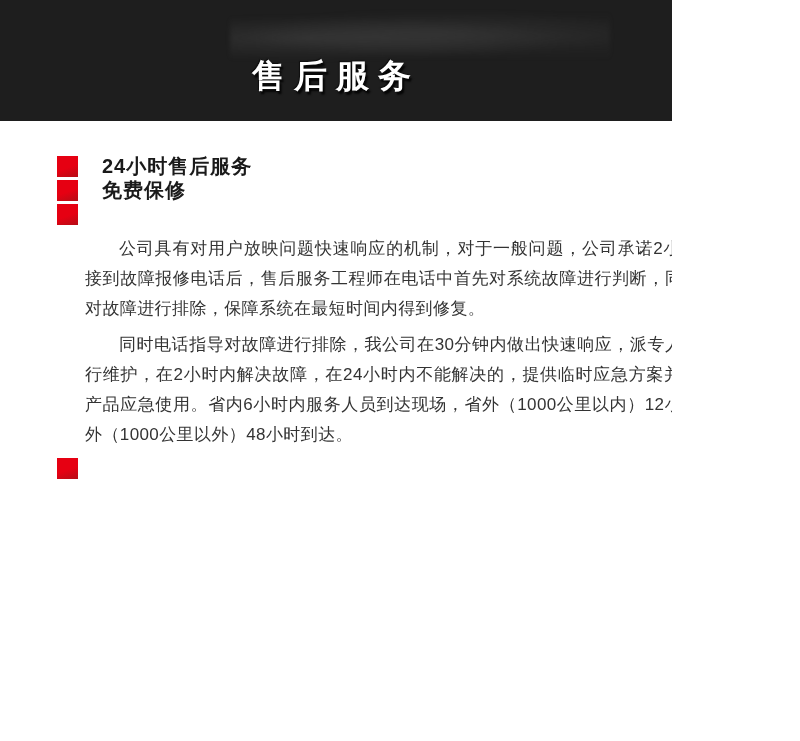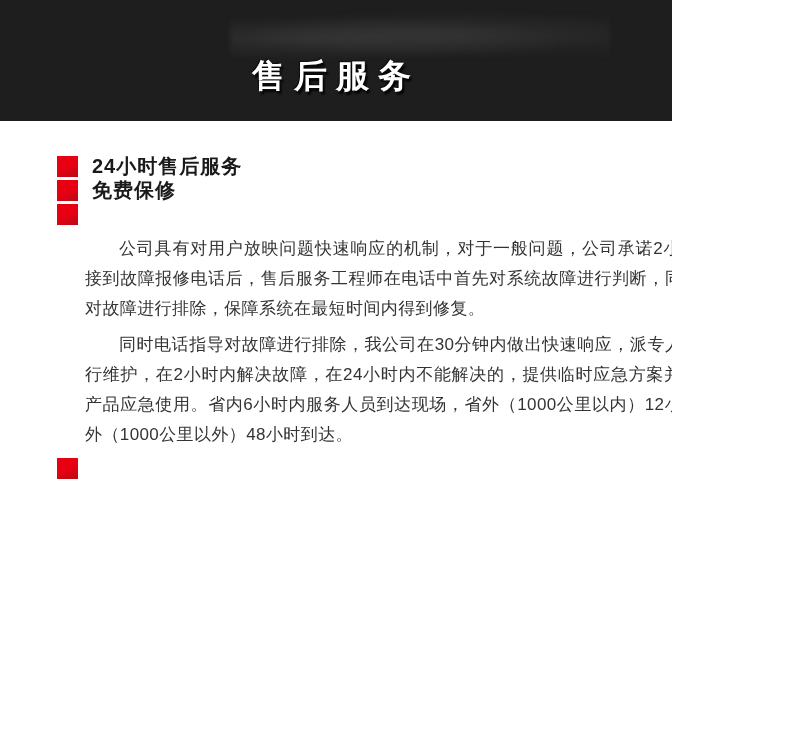--- a/index.html
+++ b/index.html
@@ -36,21 +36,21 @@
   .header-title{
     margin:32px 0 0 0;
     color:var(--title-color);
     font-size:33px;font-weight:bold;letter-spacing:9px;
     text-shadow:2px 3px 2px rgba(0,0,0,0.85), -1px -1px 1px rgba(0,0,0,0.5);
   }
   .content{
     padding:33px 30px 0 57px;
   }
   .section-head{
-    display:flex;align-items:center;gap:14px;height:24px;
+    display:flex;align-items:center;gap:24px;height:24px;
   }
   .bullet{
     width:21px;height:21px;flex:none;
     background:linear-gradient(160deg, var(--accent-red) 55%, var(--accent-red-dark) 100%);
   }
   .section-title{
     margin:0;font-size:20px;font-weight:bold;color:var(--heading-color);
     letter-spacing:1px;line-height:24px;
   }
   .para{

